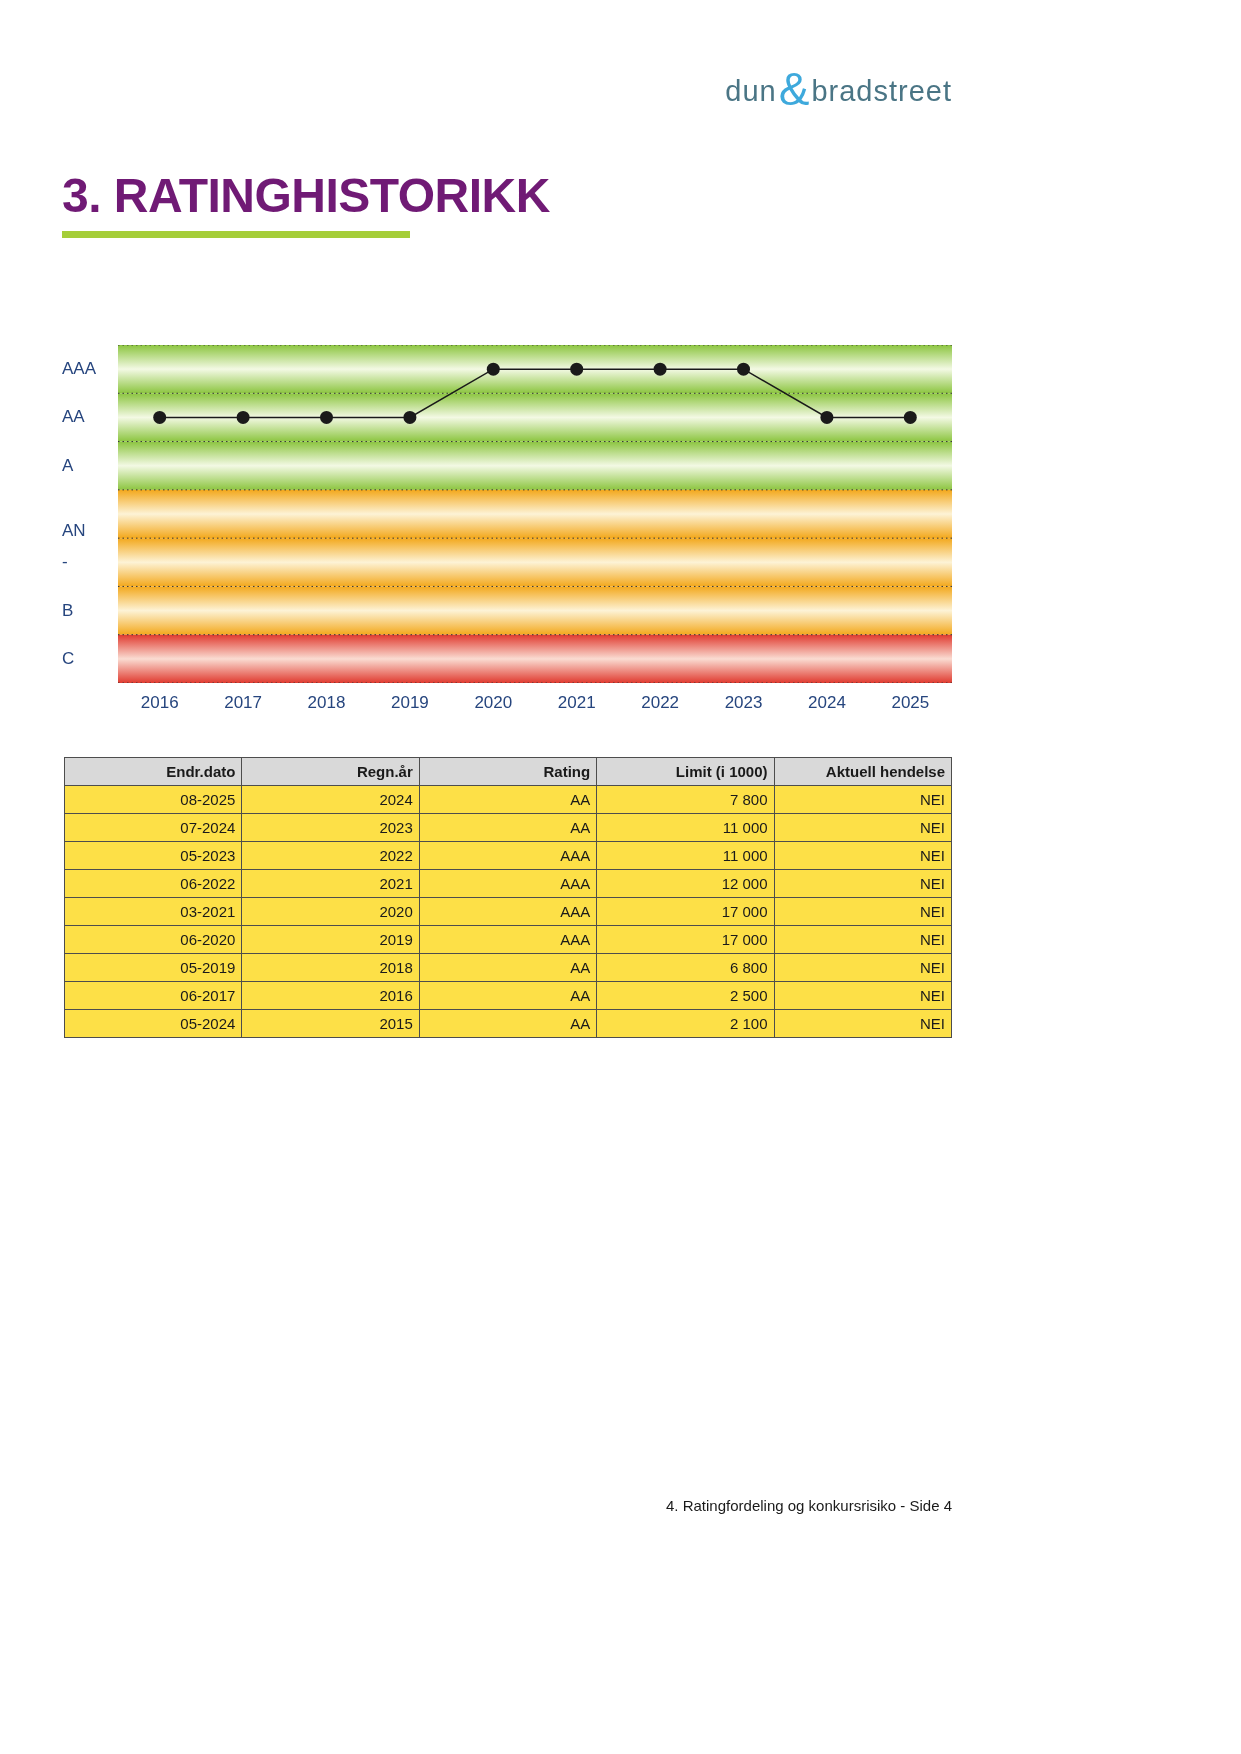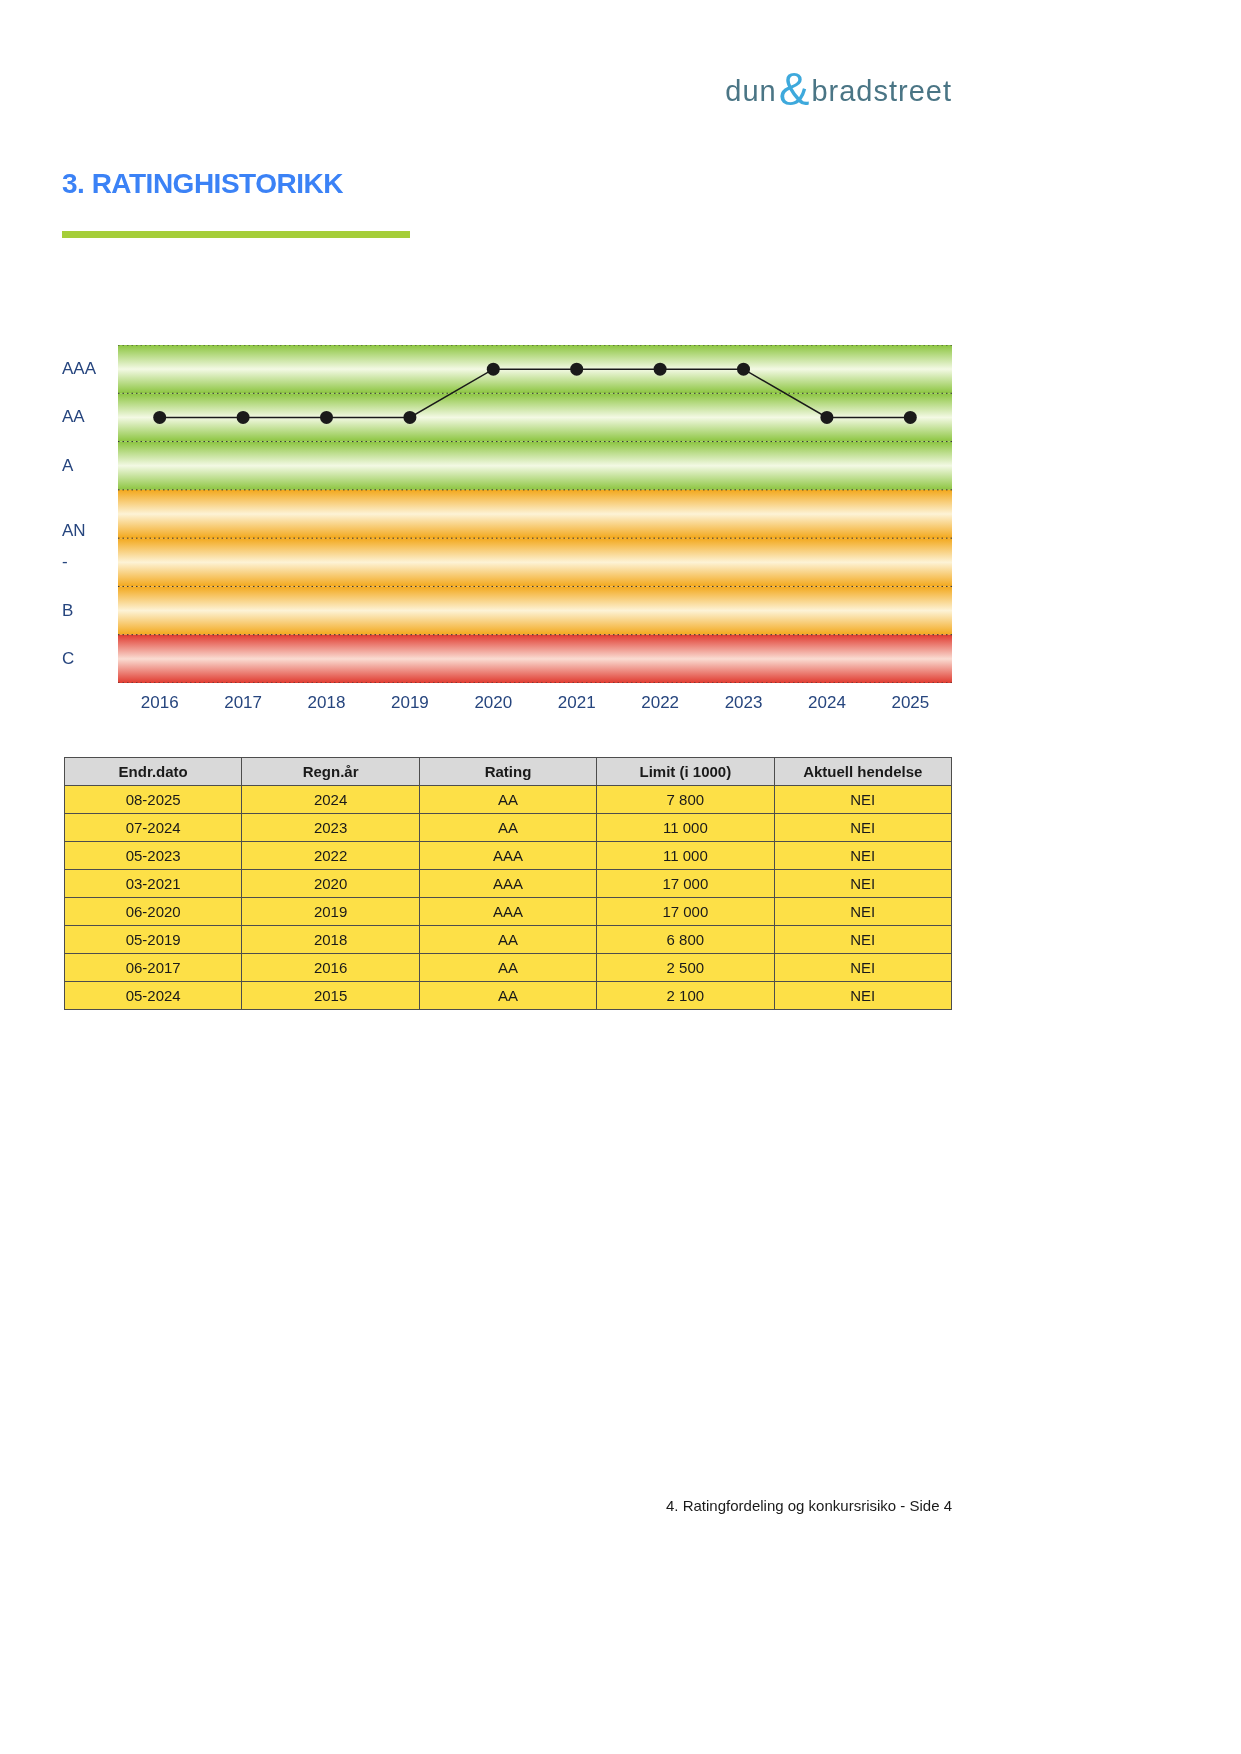--- a/index.html
+++ b/index.html
@@ -31,24 +31,24 @@
     color:#3ea9dc;
     margin:0 2px;
     line-height:1;
     transform:translateY(-2px);
   }
 
   
   .title {
     position:absolute;
     left:62px; top:168px;
-    font-size:28px;
+    font-size:48px;
     font-weight:bold;
     letter-spacing:-0.5px;
-    color:#3b82f6;
+    color:#701a75;
   }
   .title-underline {
     position:absolute;
     left:62px; top:231px;
     width:348px; height:7px;
     background:#a5ce39;
   }
 
   
   .chart {
@@ -88,21 +88,21 @@
   .history-table {
     position:absolute;
     left:64px; top:757px;
     width:888px;
     border-collapse:collapse;
     font-size:15px;
     table-layout:fixed;
   }
   .history-table th, .history-table td {
     border:1px solid #4d4d4d;
-    text-align:center;
+    text-align:right;
     height:28px;
     padding:2px 6px;
     color:#1a1a1a;
   }
   .history-table th {
     background:#d9d9d9;
     font-weight:bold;
   }
   .history-table td { background:#fde047; }
 
@@ -223,20 +223,27 @@
           <td>NEI</td>
         </tr>
         <tr>
           <td>05-2023</td>
           <td>2022</td>
           <td>AAA</td>
           <td>11 000</td>
           <td>NEI</td>
         </tr>
         <tr>
+          <td>06-2022</td>
+          <td>2021</td>
+          <td>AAA</td>
+          <td>12 000</td>
+          <td>NEI</td>
+        </tr>
+        <tr>
           <td>03-2021</td>
           <td>2020</td>
           <td>AAA</td>
           <td>17 000</td>
           <td>NEI</td>
         </tr>
         <tr>
           <td>06-2020</td>
           <td>2019</td>
           <td>AAA</td>

